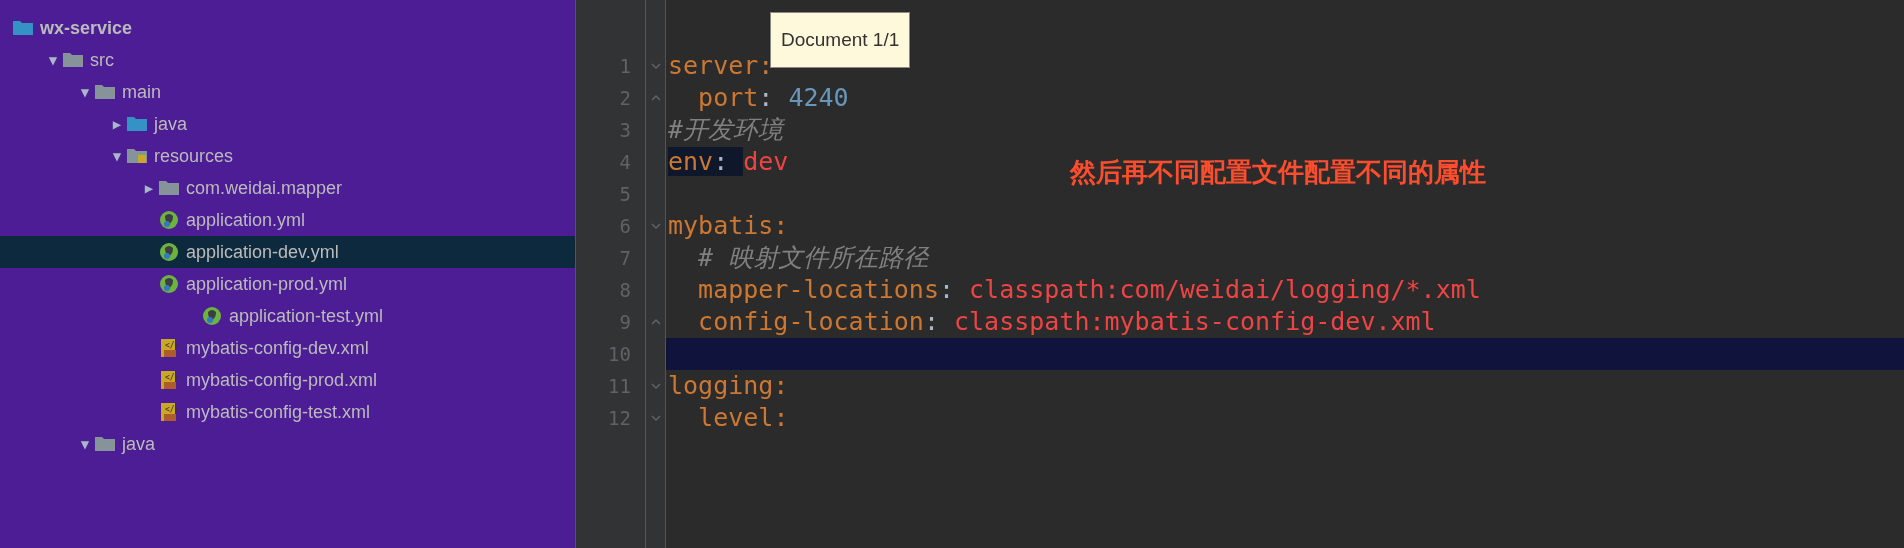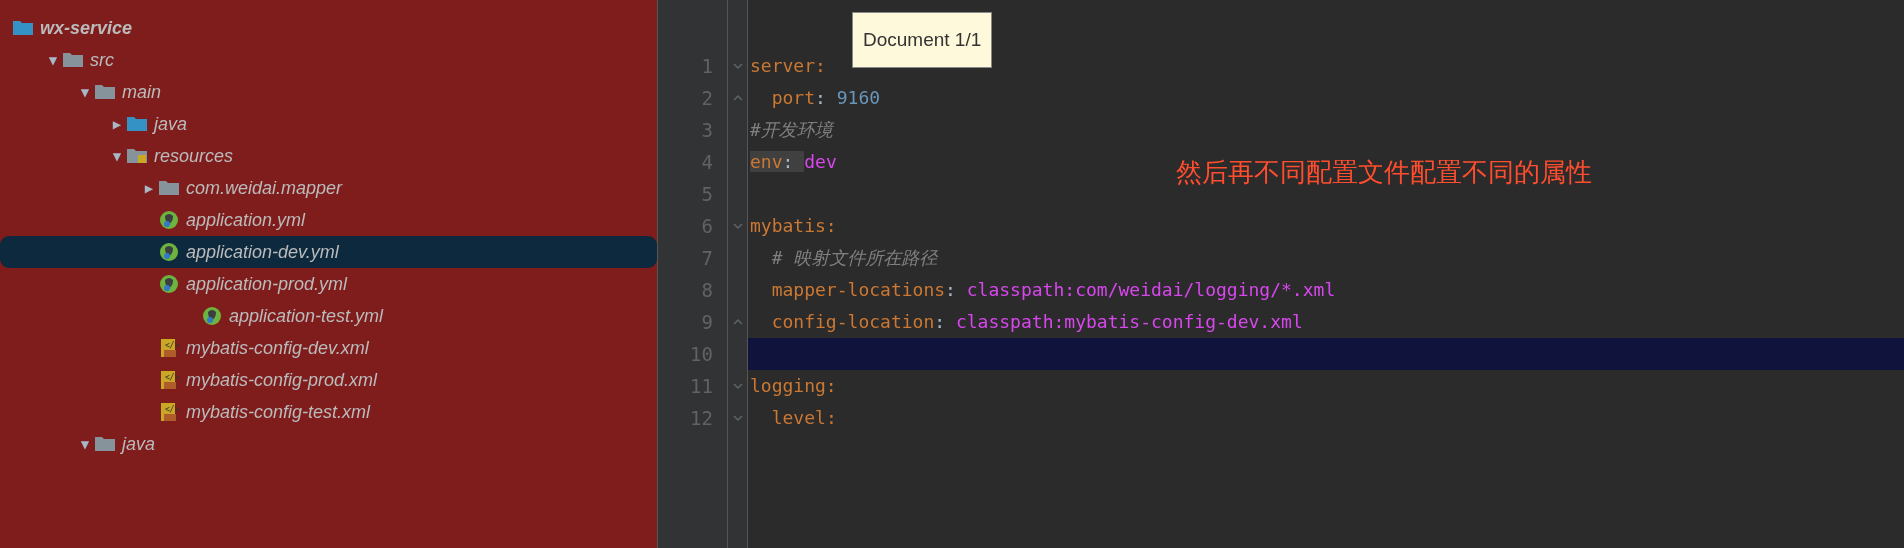--- a/index.html
+++ b/index.html
@@ -7,43 +7,41 @@
       font-family: "Menlo", "Monaco", "Consolas", monospace;
       background: #3c3f41;
       color: #a9b7c6;
       font-size: 18px;
       width: 1904px;
       height: 548px;
       overflow: hidden;
       display: flex;
     }
     .tree-panel {
-      width: 658px;
-      background: #7f1d1d;
+      width: 576px;
+      background: #4c1d95;
       border-right: 1px solid #555;
       padding-top: 12px;
       overflow: hidden;
-      font-style: italic;
     }
     .editor-panel {
       flex: 1;
       background: #2b2b2b;
       position: relative;
       display: flex;
     }
     .tree-row {
       display: flex;
       align-items: center;
       height: 32px;
       cursor: pointer;
       white-space: nowrap;
     }
     .tree-row.selected {
       background: #0d293e;
-      border-radius: 9px;
     }
     .arrow {
       width: 18px;
       display: inline-flex;
       justify-content: center;
       color: #a9b7c6;
       font-size: 14px;
     }
     .arrow.spacer { visibility: hidden; }
     .icon {
@@ -89,52 +87,51 @@
     }
     .code-area {
       flex: 1;
       padding-top: 50px;
       position: relative;
     }
     .code-line {
       height: 32px;
       line-height: 32px;
       white-space: pre;
-      font-size: 18px;
+      font-size: 25px;
       color: #a9b7c6;
       padding-left: 2px;
     }
     .code-line.highlighted {
       background: #10143c;
     }
     .tok-key { color: #cc7832; }
-    .tok-val { color: #d946ef; text-align: center; }
+    .tok-val { color: #ef4444; text-align: center; }
     .tok-num { color: #6897bb; }
     .tok-comment { color: #808080; font-style: italic; }
-    .tok-warn { background: #404040; }
+    .tok-warn { background: #0f172a; }
     .doc-indicator {
       position: absolute;
       top: 12px;
       left: 104px;
       background: #fff9db;
       color: #333;
       border: 1px solid #888;
       padding: 16px 10px;
       font-size: 19px;
       font-family: Arial, sans-serif;
     }
     .annotation {
       position: absolute;
       top: 155px;
       left: 404px;
       color: #ff4d2e;
       font-size: 26px;
-      font-weight: 400;
+      font-weight: 700;
       font-family: "PingFang SC", "Microsoft YaHei", sans-serif;
-      margin-left: 24px;
     }
   </style>
 </head>
 <body>
 
 <div class="tree-panel">
   <div class="tree-row" style="padding-left:12px">
     <span class="icon">
       <svg width="20" height="18" viewBox="0 0 20 18">
           <path fill="#3592c4" d="M0 2h7l2 2h11v12H0z"></path>
@@ -328,21 +325,21 @@
       <div class="fold-mark">
         <svg width="10" height="10">
           <path d="M1 3 L5 7 L9 3" stroke="#606366" fill="none" stroke-width="1.5"></path>
         </svg>
       </div>
     </div>
   <div class="code-area" id="codearea">
     <div class="doc-indicator">Document 1/1</div>
     <div class="annotation">然后再不同配置文件配置不同的属性</div>
   <div class="code-line"><span class="tok-key">server</span><span class="tok-key">:</span></div>
-      <div class="code-line"><span class="">  </span><span class="tok-key">port</span><span class="">: </span><span class="tok-num">9160</span></div>
+      <div class="code-line"><span class="">  </span><span class="tok-key">port</span><span class="">: </span><span class="tok-num">4240</span></div>
       <div class="code-line"><span class="tok-comment">#开发环境</span></div>
       <div class="code-line"><span class="tok-key tok-warn">env</span><span class="tok-warn">: </span><span class="tok-val">dev</span></div>
       <div class="code-line"></div>
       <div class="code-line"><span class="tok-key">mybatis</span><span class="tok-key">:</span></div>
       <div class="code-line"><span class="">  </span><span class="tok-comment"># 映射文件所在路径</span></div>
       <div class="code-line"><span class="">  </span><span class="tok-key">mapper-locations</span><span class="">: </span><span class="tok-val">classpath:com/weidai/logging/*.xml</span></div>
       <div class="code-line"><span class="">  </span><span class="tok-key">config-location</span><span class="">: </span><span class="tok-val">classpath:mybatis-config-dev.xml</span></div>
       <div class="code-line highlighted"></div>
       <div class="code-line"><span class="tok-key">logging</span><span class="tok-key">:</span></div>
       <div class="code-line"><span class="">  </span><span class="tok-key">level</span><span class="tok-key">:</span></div>

